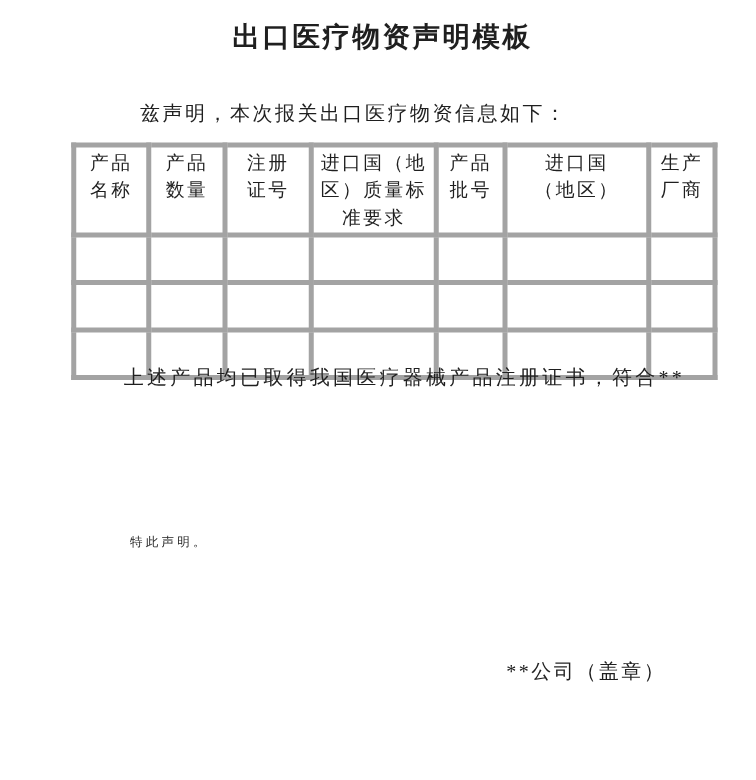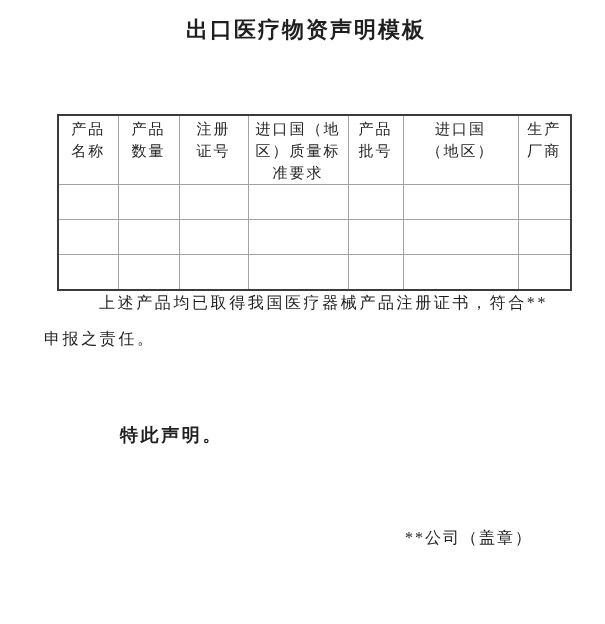--- a/index.html
+++ b/index.html
@@ -48,21 +48,21 @@
     font-size: 15px;
   }
   table.decl-table col.c0 { width: 60px; }
   table.decl-table col.c1 { width: 61px; }
   table.decl-table col.c2 { width: 69px; }
   table.decl-table col.c3 { width: 100px; }
   table.decl-table col.c4 { width: 55px; }
   table.decl-table col.c5 { width: 115px; }
   table.decl-table col.c6 { width: 53px; }
   table.decl-table th, table.decl-table td {
-    border: 1px solid #a3a3a3;
+    border: 4px solid #a3a3a3;
     padding: 0;
   }
   table.decl-table th {
     height: 66px;
     vertical-align: top;
     text-align: center;
     font-weight: 400;
     padding-top: 2px;
     line-height: 22px;
     letter-spacing: 2px;
@@ -82,26 +82,25 @@
   }
   .body-line {
     white-space: nowrap;
   }
   .body-line.indented {
     padding-left: 55px;
   }
   .closing-line {
     position: absolute;
     top: 417px;
-    left: 120px;
-    font-size: 18px;
+    left: 104px;
+    font-size: 10px;
     letter-spacing: 2.6px;
     line-height: 36px;
     white-space: nowrap;
-    font-weight: bold;
   }
   .signature-block {
     position: absolute;
     left: 405px;
     top: 520px;
     font-size: 16px;
     letter-spacing: 2px;
     line-height: 36px;
   }
   .signature-line {
@@ -109,20 +108,21 @@
     text-align: center;
   }
 </style>
 </head>
 <body>
 
 <div class="page">
 
   <div class="doc-title">出口医疗物资声明模板</div>
 
+  <div class="intro-line">兹声明，本次报关出口医疗物资信息如下：</div>
 
   <table class="decl-table">
     <colgroup>
       <col class="c0">
         <col class="c1">
         <col class="c2">
         <col class="c3">
       <col class="c4">
         <col class="c5">
         <col class="c6">
@@ -172,21 +172,20 @@
         <td></td>
         <td></td>
         <td></td>
         <td></td>
       </tr>
     </tbody>
   </table>
 
   <div class="body-paragraph">
     <div class="body-line indented">上述产品均已取得我国医疗器械产品注册证书，符合**</div>
-    <div class="body-line">申报之责任。</div>
   </div>
 
   <div class="closing-line">特此声明。</div>
 
   <div class="signature-block">
     <div class="signature-line">**公司（盖章）</div>
   </div>
 
 </div>
 

